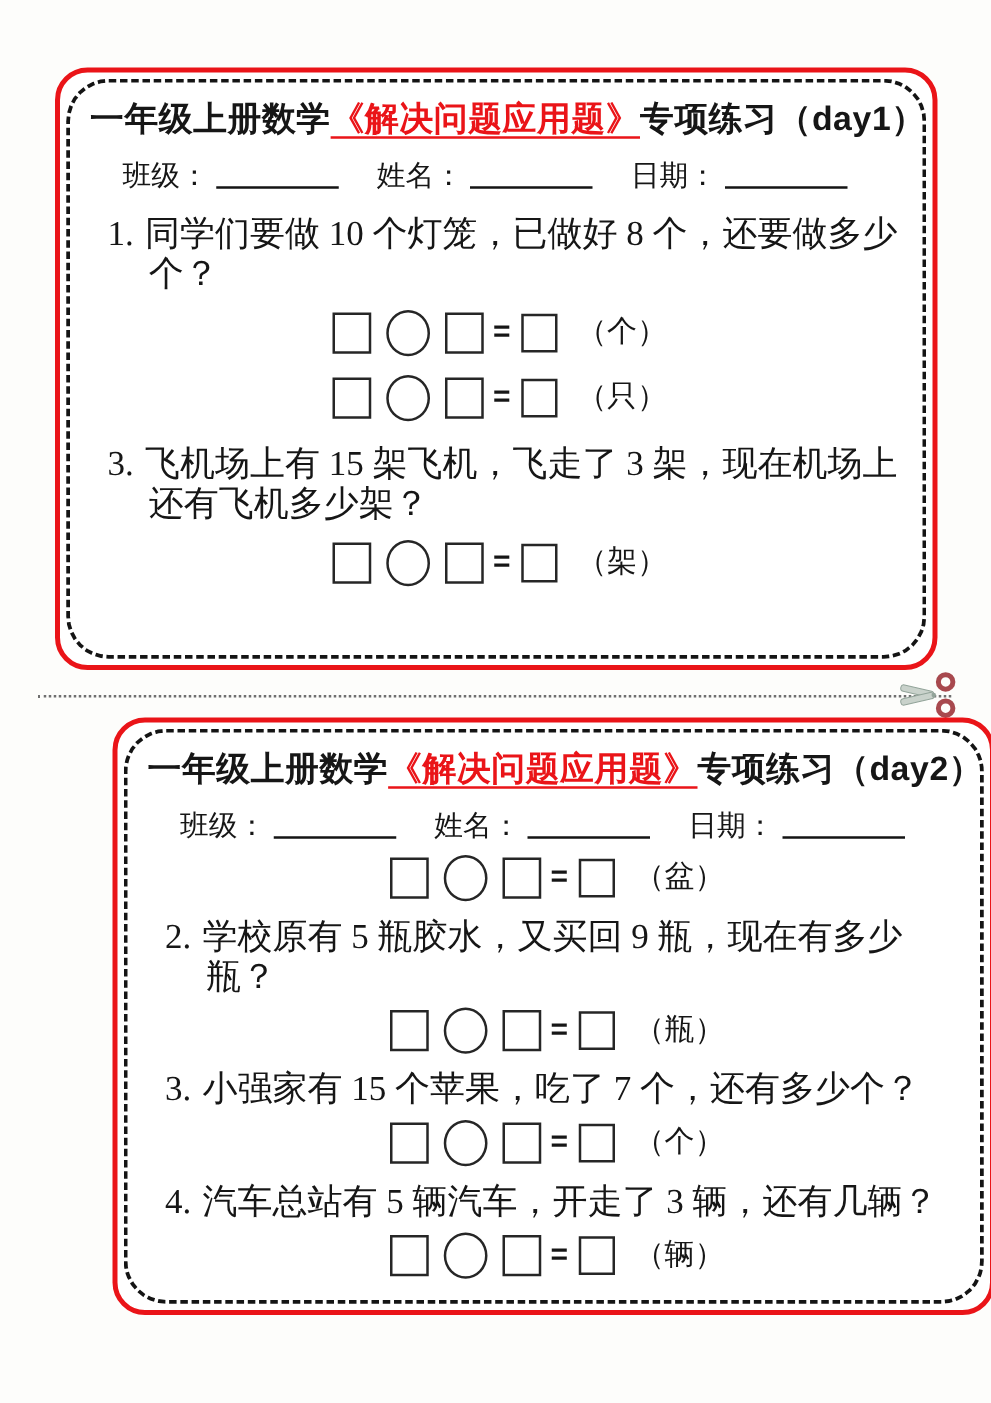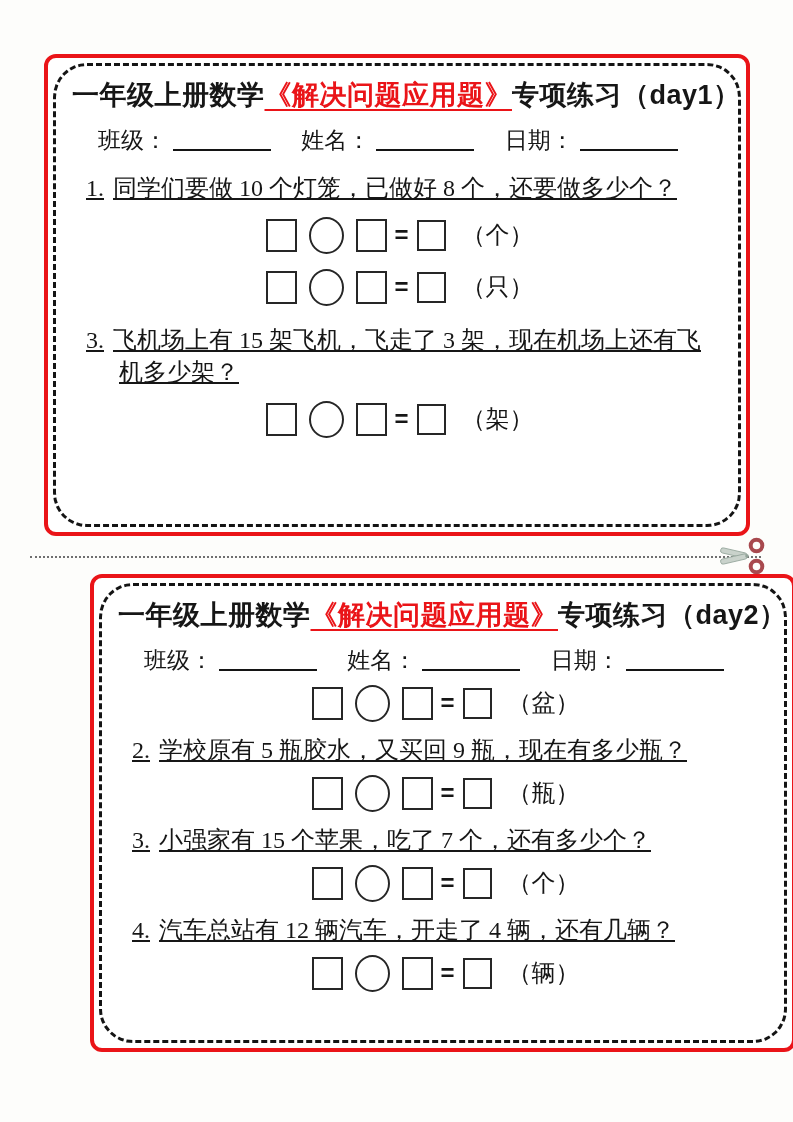--- a/index.html
+++ b/index.html
@@ -17,21 +17,21 @@
     color: var(--ink);
     font-family: "Liberation Serif", "DejaVu Serif", serif;
     overflow: hidden;
   }
   .card {
     position: absolute;
     left: 44px;
     width: 706px;
     background: #ffffff;
     border: 4px solid var(--red);
-    border-radius: 12px;
+    border-radius: 26px;
   }
   .card1 { top: 54px;  height: 482px; }
   .card2 { top: 574px; height: 478px; margin-left: 46px; }
   .inner {
     position: absolute;
     inset: 5px;
     border: 3px dashed #141414;
     border-radius: 34px;
     padding: 10px 16px 0 16px;
     overflow: hidden;
@@ -61,26 +61,25 @@
   .field { flex: 1; white-space: nowrap; }
   .blank {
     display: inline-block;
     width: 98px;
     height: 22px;
     border-bottom: 2.5px solid #141414;
     vertical-align: -3px;
     margin-left: 6px;
   }
   .q {
-    font-size: 24px;
+    font-size: 28px;
     line-height: 32px;
     margin: 16px 2px 0 14px;
     padding-left: 33px;
     text-indent: -33px;
-    text-decoration: underline;
   }
   .card2 .q { margin-top: 10px; }
   .qnum { display: inline; }
   .qtxt { margin-left: 9px; }
   .eq-row {
     text-align: center;
     margin: 10px 0 0;
     height: 42px;
     line-height: 40px;
   }
@@ -174,18 +173,18 @@
       </div>
 
       <div class="eq-row"><span class="box"></span><span class="box circle"></span><span class="box"></span><span class="eqs">=</span><span class="box small"></span><span class="unit">（盆）</span></div>
 
       <div class="q"><span class="qnum">2.</span><span class="qtxt">学校原有 5 瓶胶水，又买回 9 瓶，现在有多少瓶？</span></div>
       <div class="eq-row"><span class="box"></span><span class="box circle"></span><span class="box"></span><span class="eqs">=</span><span class="box small"></span><span class="unit">（瓶）</span></div>
 
       <div class="q"><span class="qnum">3.</span><span class="qtxt">小强家有 15 个苹果，吃了 7 个，还有多少个？</span></div>
       <div class="eq-row"><span class="box"></span><span class="box circle"></span><span class="box"></span><span class="eqs">=</span><span class="box small"></span><span class="unit">（个）</span></div>
 
-      <div class="q"><span class="qnum">4.</span><span class="qtxt">汽车总站有 12 辆汽车，开走了 4 辆，还有几辆？</span></div>
+      <div class="q"><span class="qnum">4.</span><span class="qtxt">汽车总站有 5 辆汽车，开走了 3 辆，还有几辆？</span></div>
       <div class="eq-row"><span class="box"></span><span class="box circle"></span><span class="box"></span><span class="eqs">=</span><span class="box small"></span><span class="unit">（辆）</span></div>
     </div>
   </section>
 
 </div>
 
 </body></html>

